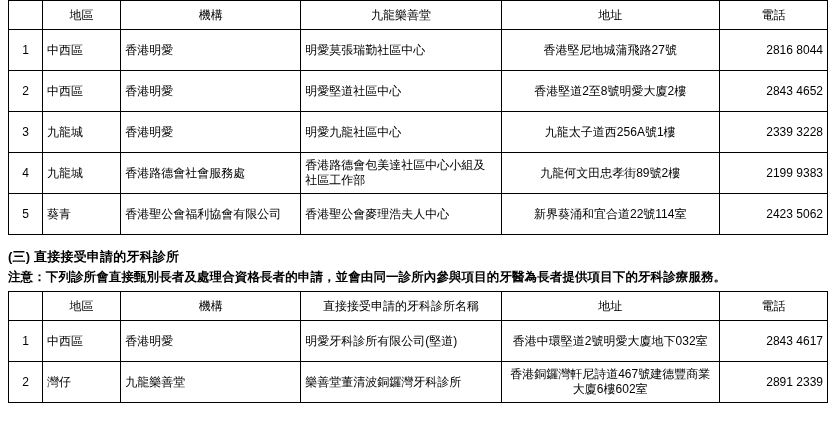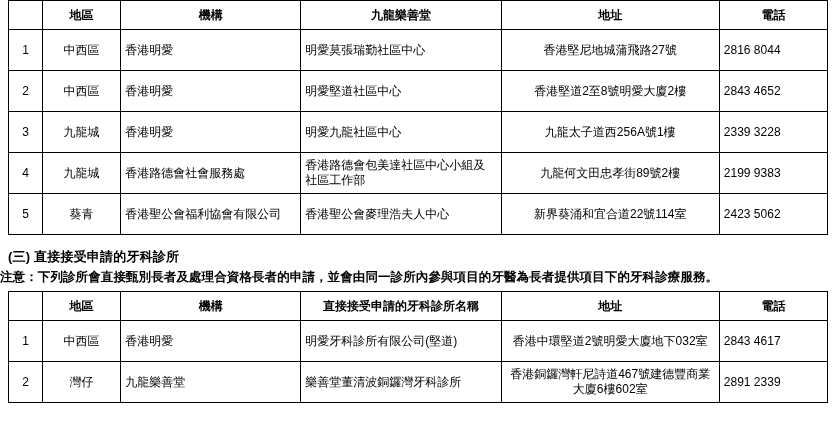--- a/index.html
+++ b/index.html
@@ -24,60 +24,60 @@
   .section-heading {
     font-size: 13px;
     font-weight: bold;
     margin: 6px 0 4px 8px;
     line-height: 16px;
     letter-spacing: 0.2px;
   }
   .note-line {
     font-size: 12.5px;
     font-weight: bold;
-    margin: 2px 0 6px 0;
+    margin: 2px 0 6px 8px;
     line-height: 16px;
     letter-spacing: 0.1px;
   }
   table.doc-table {
     border-collapse: collapse;
     width: 820px;
     margin: 0 0 0 8px;
     table-layout: fixed;
   }
   table.doc-table th,
   table.doc-table td {
     border: 1px solid #000000;
     font-size: 12px;
     line-height: 15px;
     padding: 4px 4px;
     vertical-align: middle;
   }
   table.doc-table th {
-    font-weight: bold;
+    font-weight: normal;
     text-align: center;
     height: 20px;
   }
   td.c-num {
     text-align: center;
   }
   td.c-dist {
-    text-align: center;
+    text-align: left;
   }
   td.c-org {
     text-align: left;
   }
   td.c-name {
   }
   td.c-addr {
     text-align: center;
     margin-left: 28px;
   }
   td.c-tel {
-    text-align: left;
+    text-align: right;
   }
   
   .t1 col.w-num { width: 34px; }
   .t1 col.w-dist { width: 78px; }
   .t1 col.w-org { width: 180px; }
   .t1 col.w-name { width: 200px; }
   .t1 col.w-addr { width: 218px; }
   .t1 col.w-tel  { width: 108px; }
   
   .t2 col.w-num { width: 34px; }

